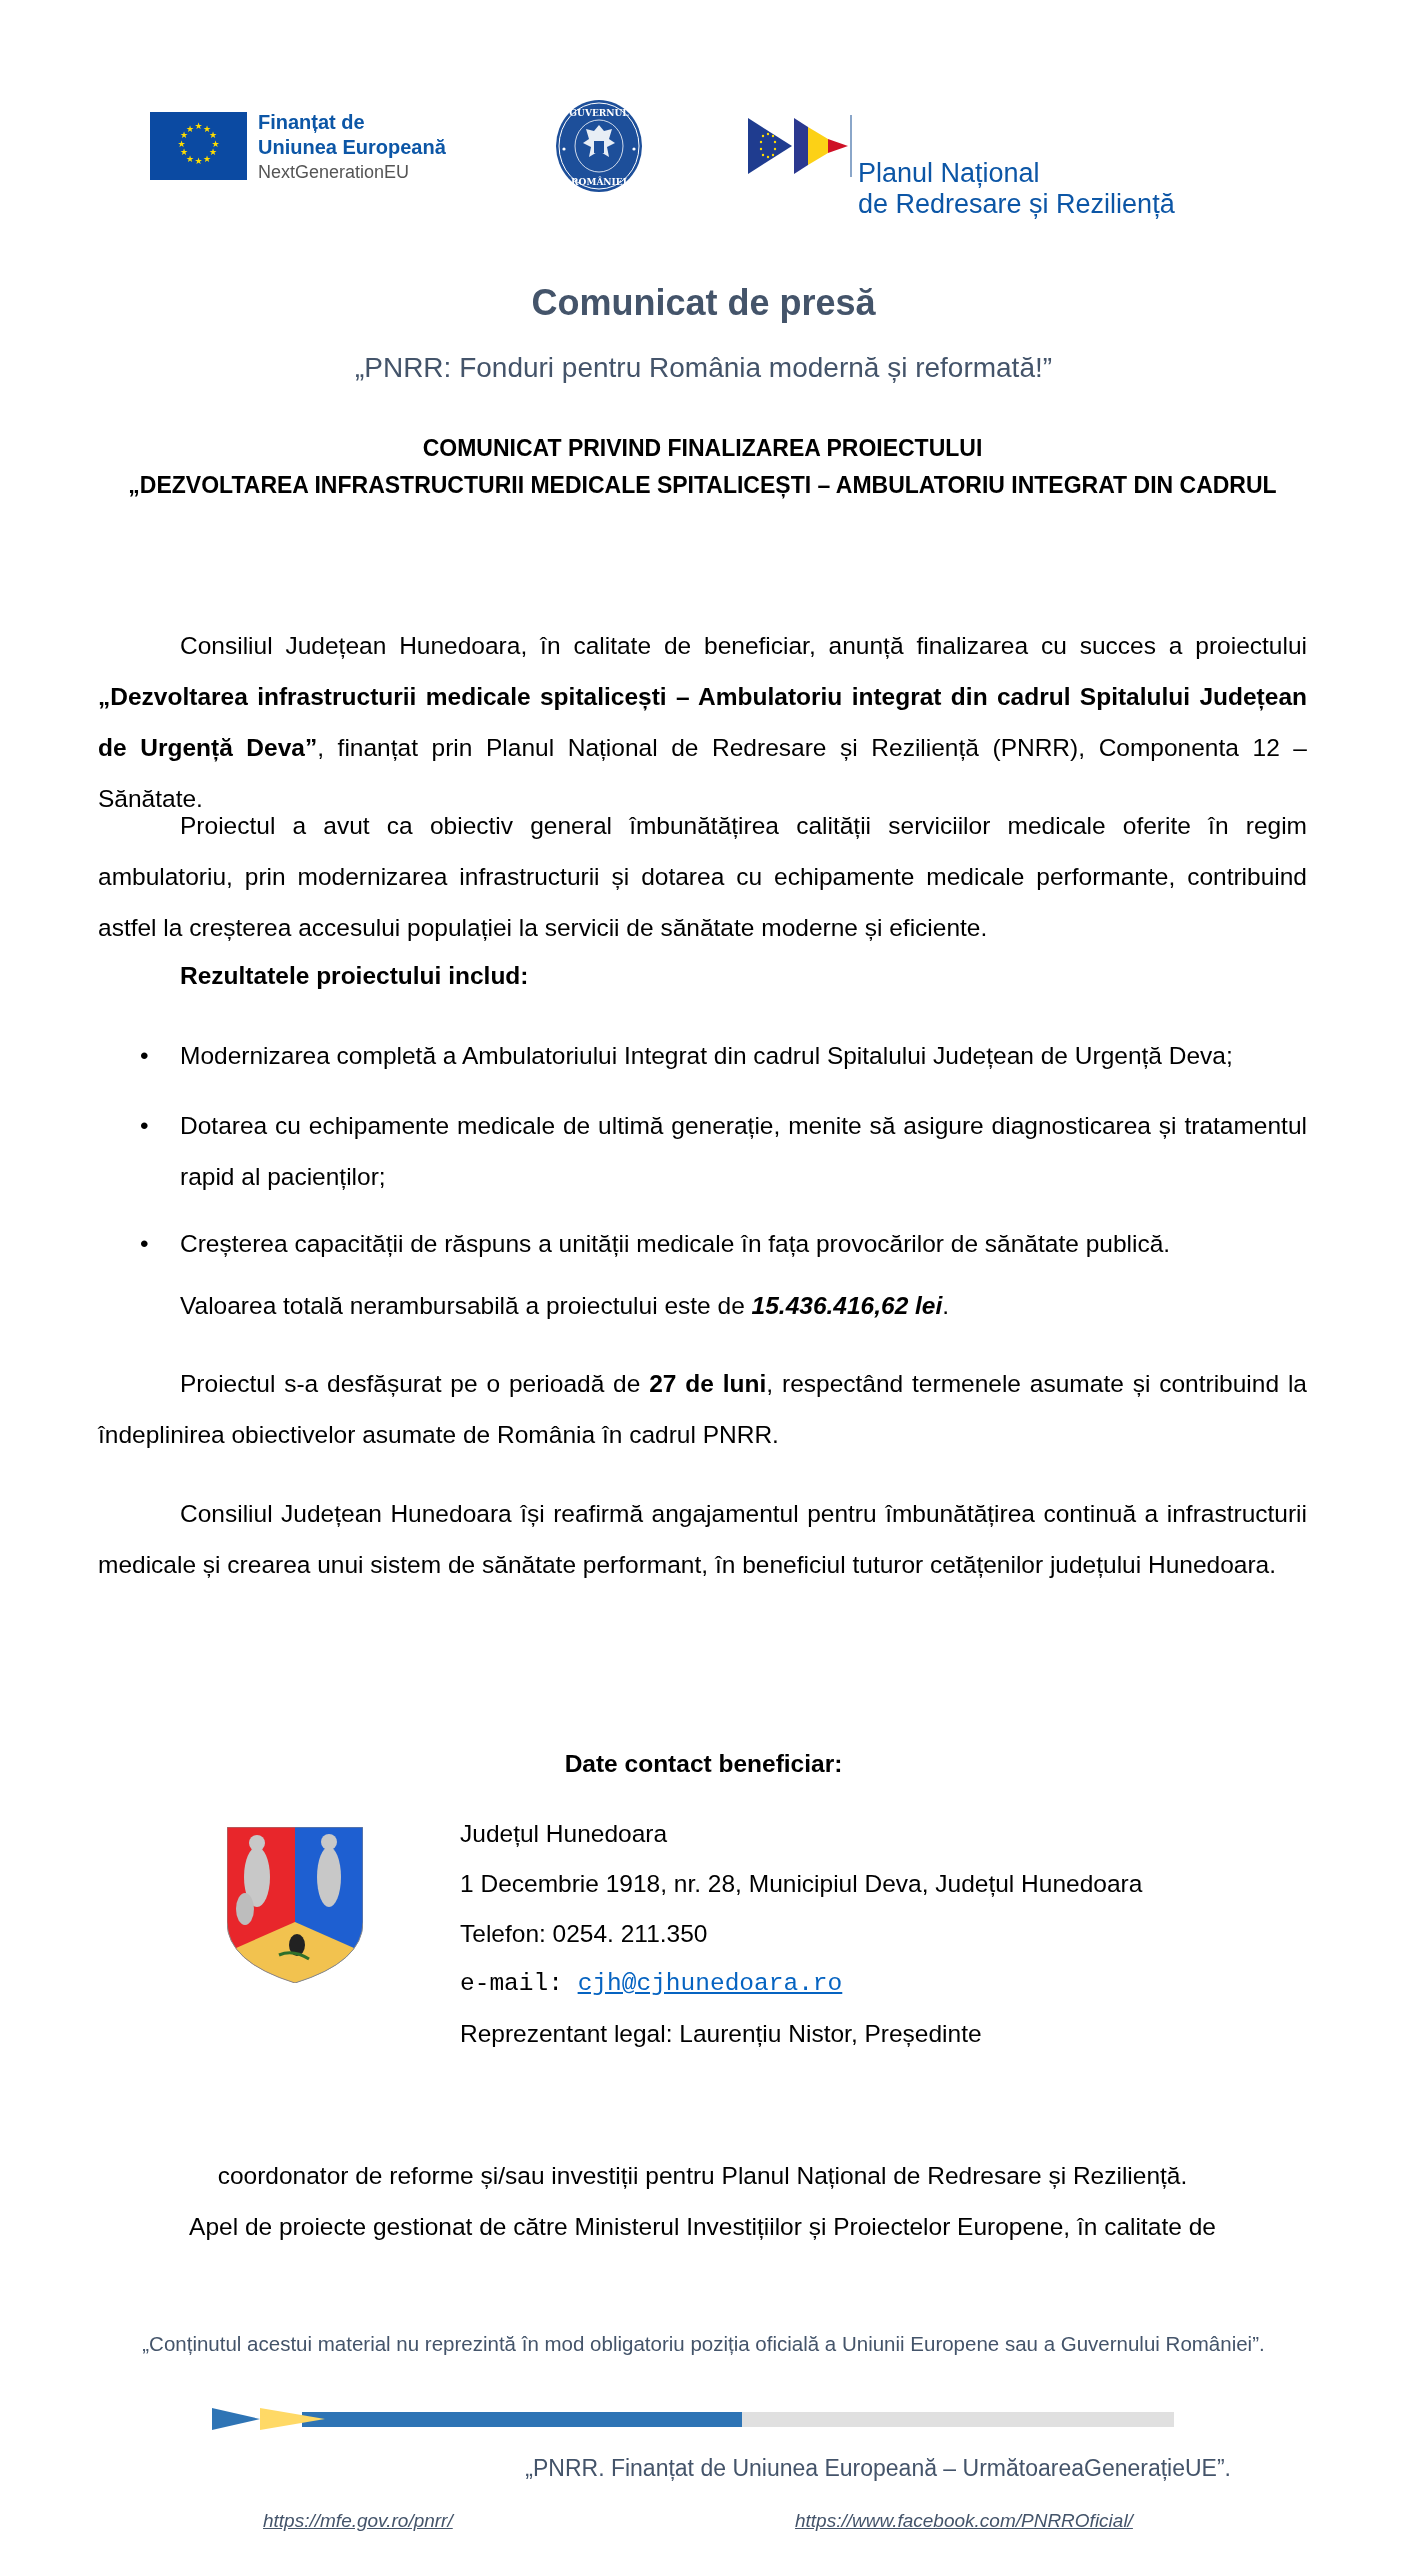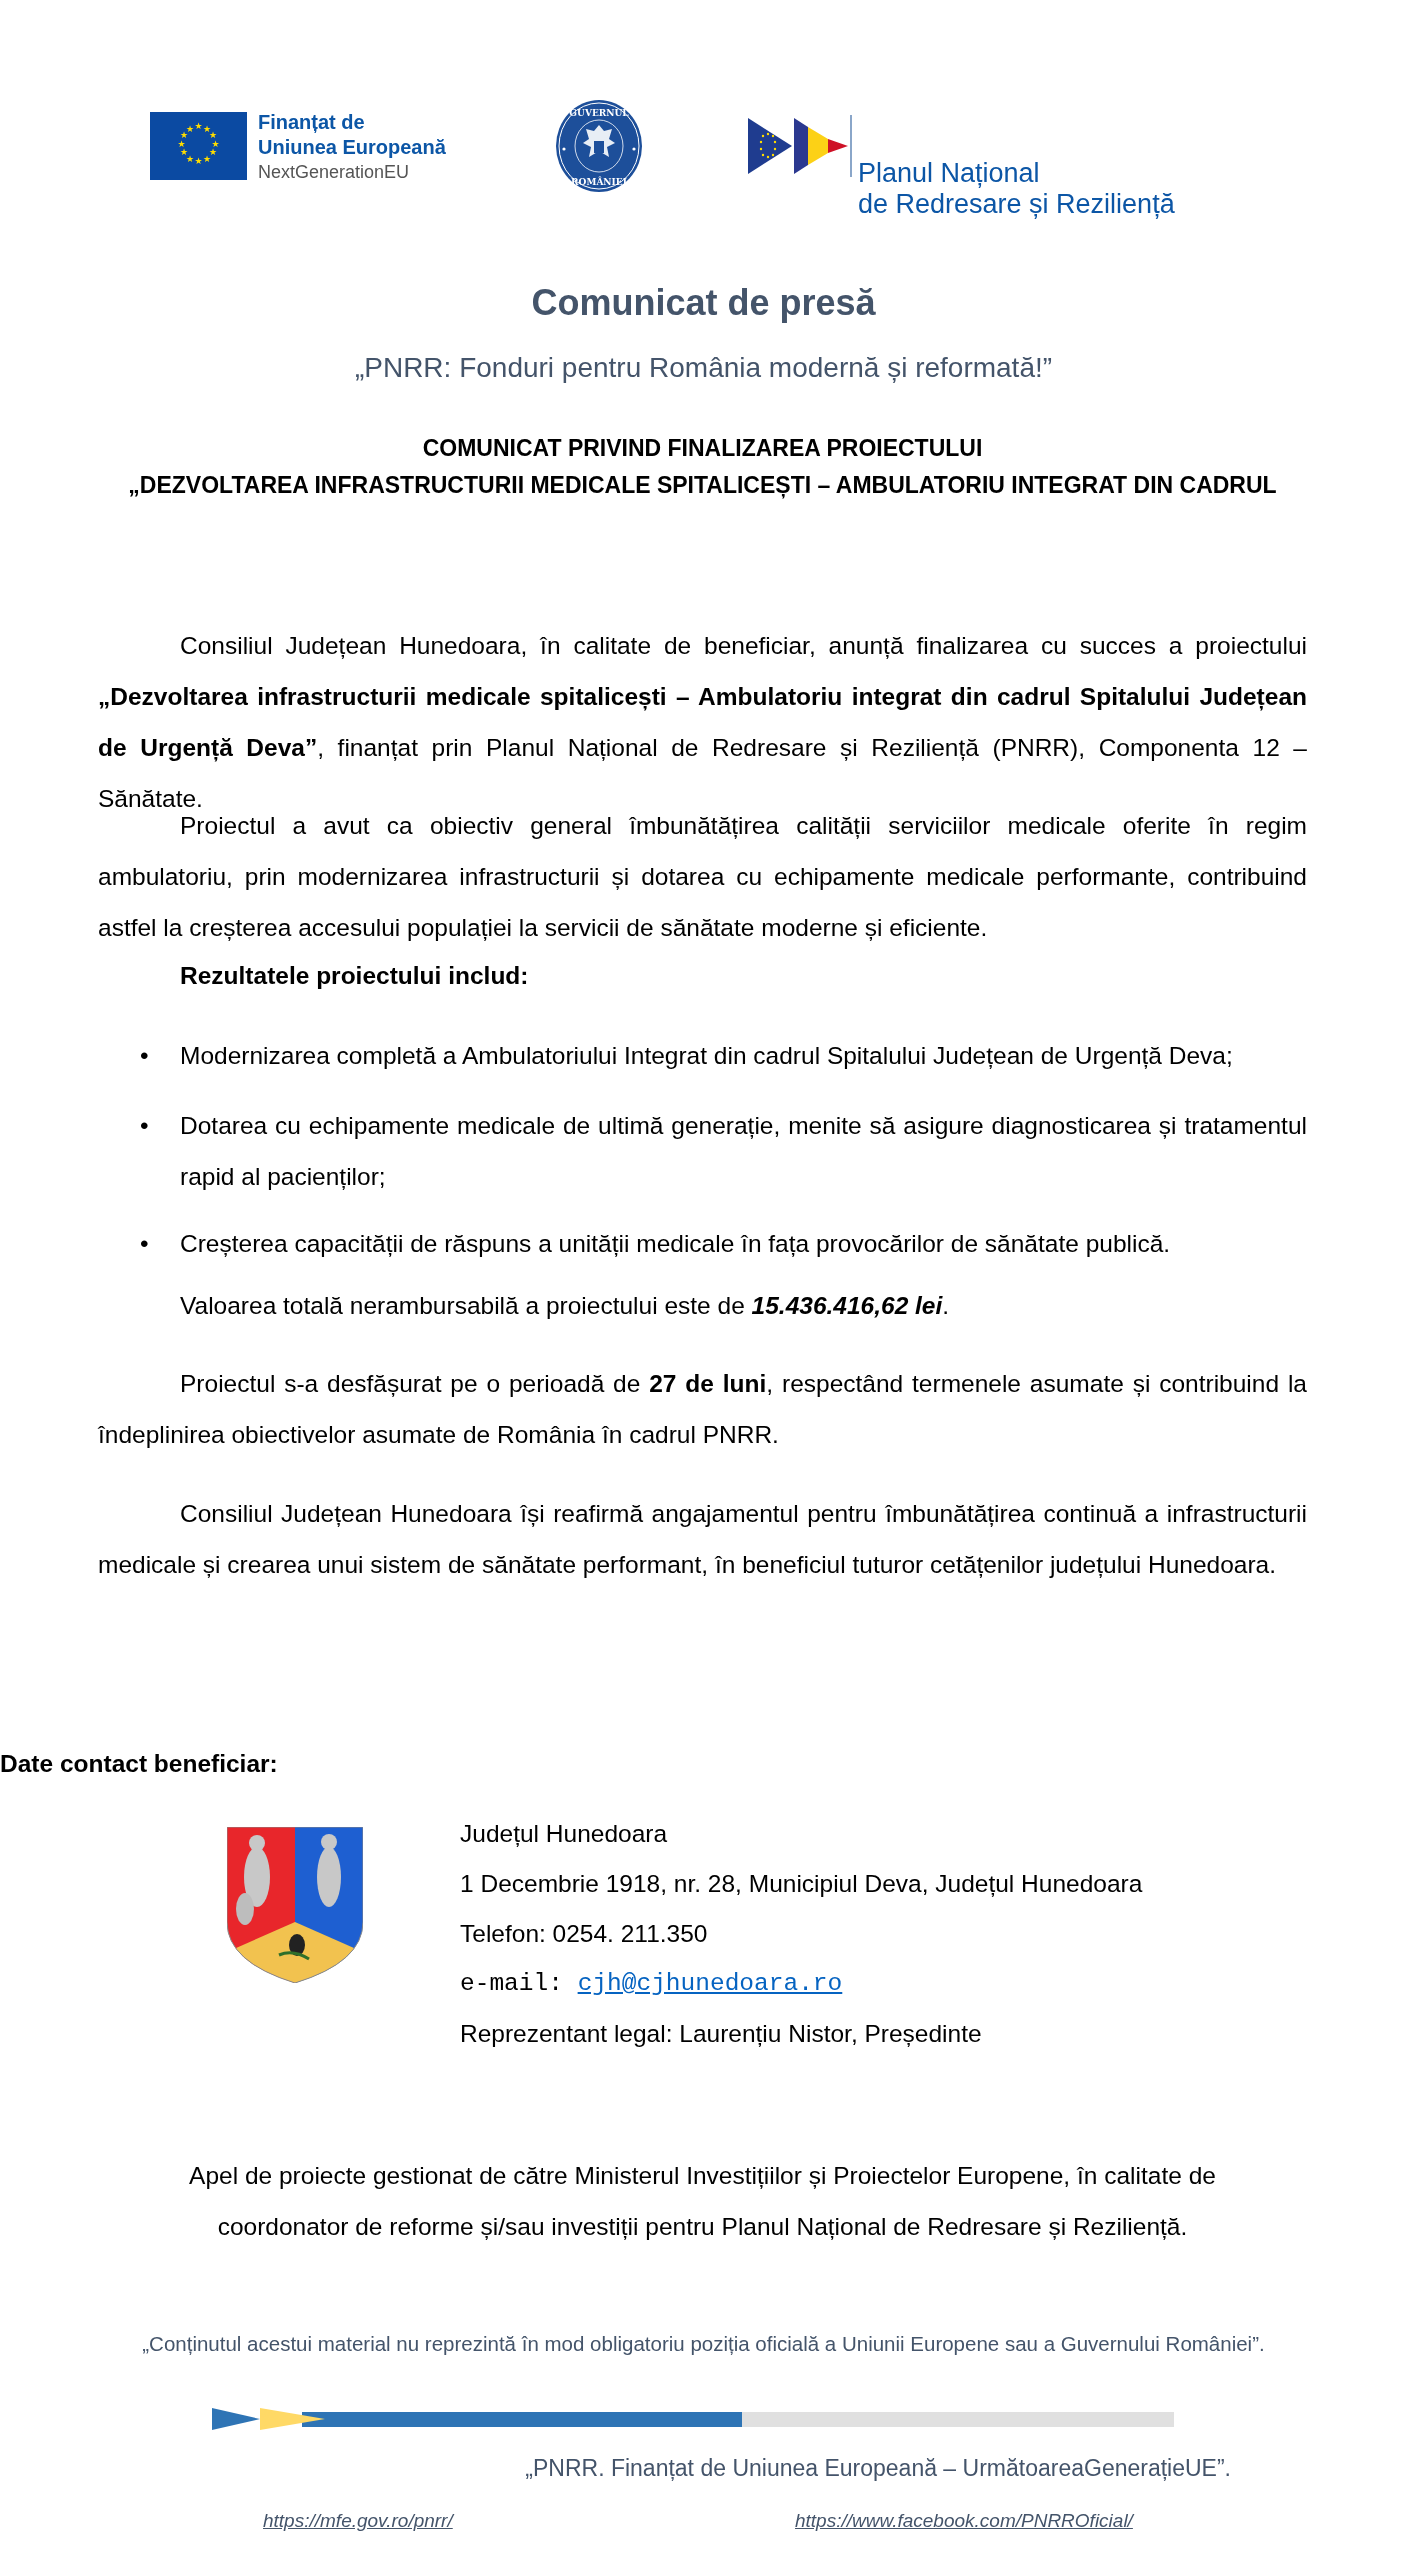--- a/index.html
+++ b/index.html
@@ -26,21 +26,21 @@
 
   .para { left: 98px; width: 1209px; font-size: 24.5px; line-height: 51px; text-align: justify; }
   .para .ind { display: inline-block; width: 82px; }
   .lastline { text-align-last: left; }
 
   #results-label { left: 180px; top: 962px; font-weight: bold; font-size: 24.5px; }
   .bullet-row { left: 98px; width: 1209px; font-size: 24.5px; line-height: 51px; }
   .bullet-dot { position: absolute; left: 42px; top: 0; }
   .bullet-text { margin-left: 82px; text-align: justify; text-align-last: left; }
 
-  #contact-label { left: 0; width: 1407px; top: 1750px; font-weight: bold; font-size: 24.5px; }
+  #contact-label { left: 0; width: 1407px; top: 1750px; text-align: center; font-weight: bold; font-size: 24.5px; }
   #coat-of-arms { left: 227px; top: 1827px; width: 136px; height: 156px; }
   .contact-line { left: 447px; font-size: 24.5px; margin-left: 13px; }
   .email-link { color: #0563c1; text-decoration: underline; }
 
   #apel { left: 98px; width: 1209px; top: 2150px; text-align: center; font-size: 24.5px; line-height: 51px; }
 
   #disclaimer { left: 0; width: 1407px; top: 2332px; text-align: center; color: #44546a; font-size: 20.5px; }
 
   #footer-bar { left: 212px; top: 2408px; width: 962px; height: 22px; }
   #footer-tag { left: 0; width: 1231px; top: 2455px; text-align: right; color: #44546a; font-size: 23px; }
@@ -183,22 +183,22 @@
 
 <div class="abs contact-line" style="top:1820px;">Județul Hunedoara</div>
 <div class="abs contact-line" style="top:1870px;">1 Decembrie 1918, nr. 28, Municipiul Deva, Județul Hunedoara</div>
 <div class="abs contact-line" style="top:1920px;">Telefon: 0254. 211.350</div>
 <div class="abs contact-line" style="top:1970px;font-family:Liberation Mono, monospace;">
   <span>e-mail: </span><a class="email-link">cjh@cjhunedoara.ro</a>
 </div>
 <div class="abs contact-line" style="top:2020px;">Reprezentant legal: Laurențiu Nistor, Președinte</div>
 
 <div class="abs" id="apel">
+  <div>coordonator de reforme și/sau investiții pentru Planul Național de Redresare și Reziliență.</div>
   <div>Apel de proiecte gestionat de către Ministerul Investițiilor și Proiectelor Europene, în calitate de</div>
-  <div>coordonator de reforme și/sau investiții pentru Planul Național de Redresare și Reziliență.</div>
 </div>
 
 <div class="abs" id="disclaimer">„Conținutul acestui material nu reprezintă în mod obligatoriu poziția oficială a Uniunii Europene sau a Guvernului României”.</div>
 
 <div class="abs" id="footer-bar">
   <svg width="962" height="22" viewBox="0 0 962 22">
     <rect x="90" y="4" width="872" height="15" fill="#e0e0e0"></rect>
     <rect x="90" y="4" width="440" height="15" fill="#2e74b5"></rect>
     <polygon points="0,0 48,11 0,22" fill="#2e74b5"></polygon>
     <polygon points="48,0 113,11 48,22" fill="#ffd966"></polygon>

